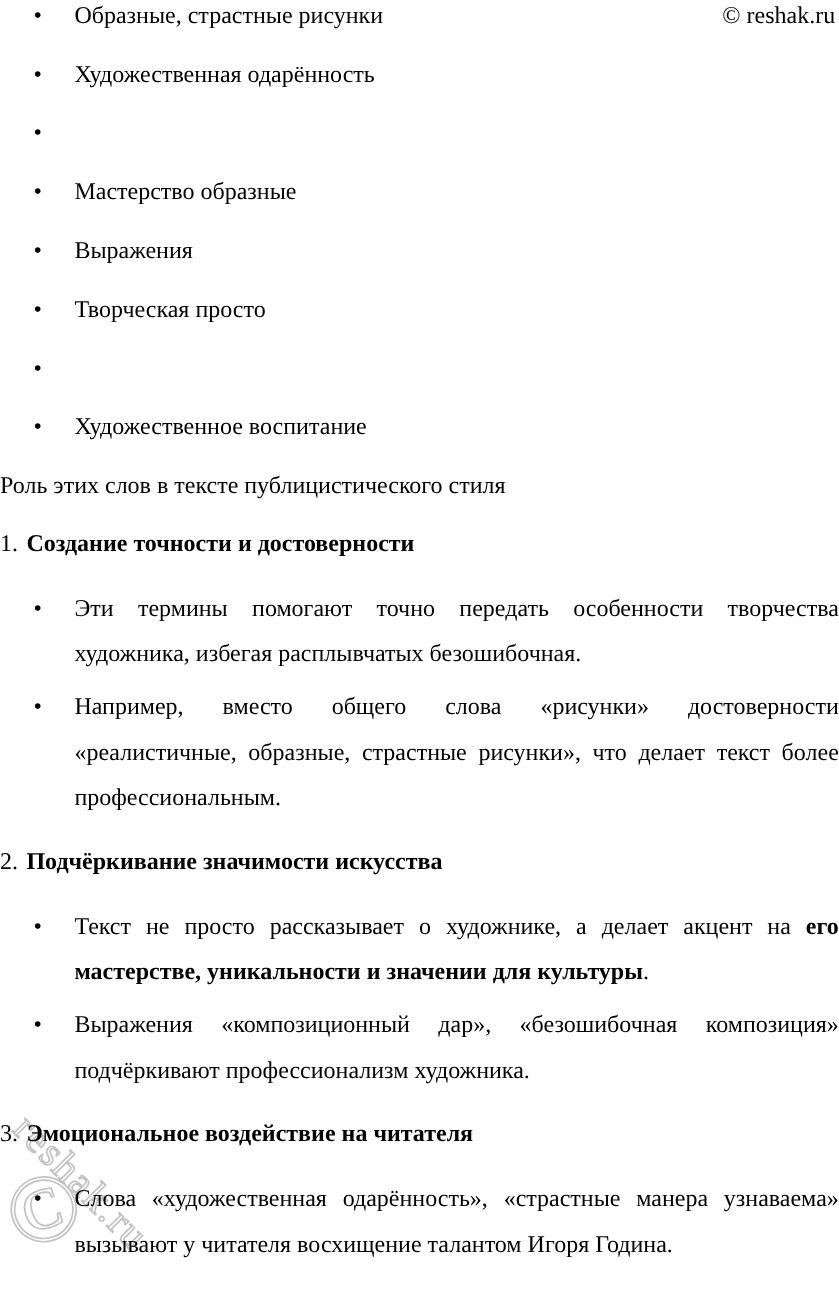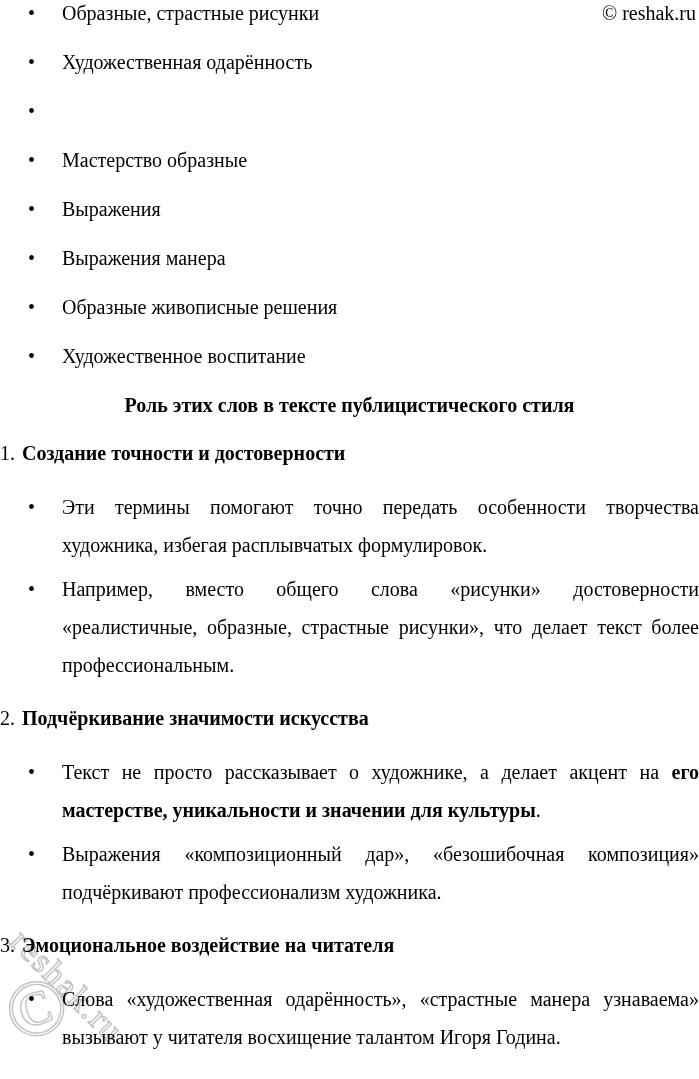--- a/index.html
+++ b/index.html
@@ -34,24 +34,23 @@
     white-space: nowrap;
   }
   .bullet {
     position: absolute;
     left: 28px;
     top: 0;
     line-height: inherit;
   }
 
   .main-heading {
-    font-weight: bold;
+    font-weight: normal;
     line-height: 27px;
     margin: 0;
-    text-align: center;
   }
 
   .section-title {
     line-height: 27px;
     margin-top: 21px;
   }
   .section-title .num { font-weight: normal; margin-right: 7px; }
   .section-title .ttl { font-weight: bold; margin-top: 32px; }
 
   ul.para-list { list-style: none; margin: 0; padding: 0; }
@@ -121,41 +120,40 @@
       <li>
         <span class="bullet">•</span>
         <span>Мастерство образные</span>
       </li>
       <li>
         <span class="bullet">•</span>
         <span>Выражения</span>
       </li>
       <li>
         <span class="bullet">•</span>
-        <span>Выражения манера</span>
+        <span>Творческая просто</span>
       </li>
       <li>
         <span class="bullet">•</span>
-        <span>Образные живописные решения</span>
       </li>
       <li>
         <span class="bullet">•</span>
         <span>Художественное воспитание</span>
       </li>
     </ul>
 
     <div class="main-heading">Роль этих слов в тексте публицистического стиля</div>
 
     <div class="section-title">
       <span class="num">1.</span><span class="ttl">Создание точности и достоверности</span>
     </div>
     <ul class="para-list">
       <li>
         <span class="bullet">•</span>
-        <span>Эти термины помогают точно передать особенности творчества художника, избегая расплывчатых формулировок.</span>
+        <span>Эти термины помогают точно передать особенности творчества художника, избегая расплывчатых безошибочная.</span>
       </li>
       <li>
         <span class="bullet">•</span>
         <span><span>Например, вместо общего слова </span><span class="seg-i">«рисунки»</span><span> достоверности </span><span class="seg-i">«реалистичные, образные, страстные рисунки»</span><span>, что делает текст более профессиональным.</span></span>
       </li>
     </ul>
 
     <div class="section-title">
       <span class="num">2.</span><span class="ttl">Подчёркивание значимости искусства</span>
     </div>

